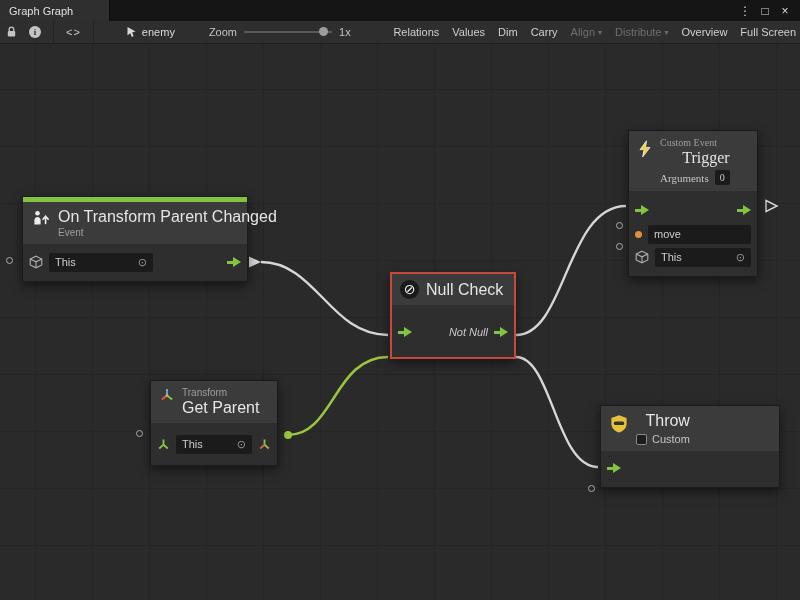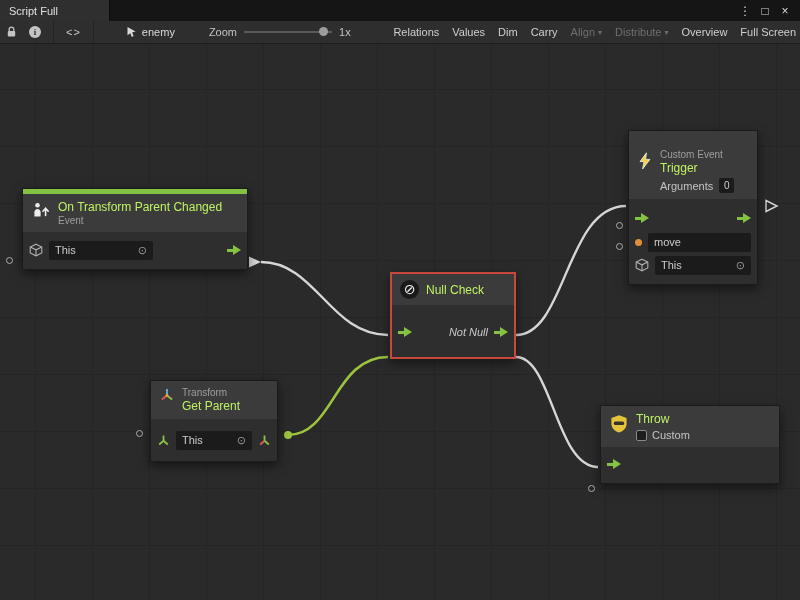--- a/index.html
+++ b/index.html
@@ -45,21 +45,21 @@
             background-size:57px 57px; background-position:-22px -12px; overflow:hidden; }
   .wires { position:absolute; inset:0; z-index:1; pointer-events:none; }
 
   
   .node { position:absolute; z-index:2; background:#2e2e2e; border:1px solid #1b1b1b;
           box-shadow:0 4px 10px rgba(0,0,0,.5); color:#dedede; }
   .node.selected { border:2px solid #c8483a; }
   .accent { height:5px; background:#84c342; }
   .nhead { background:#3b3b3b; display:flex; align-items:flex-start; gap:7px; padding:6px 8px; }
   .ncol { display:flex; flex-direction:column; gap:1px; min-width:0; }
-  .ntitle { font-size:12px; color:#bef264; white-space:nowrap; }
+  .ntitle { font-size:16px; color:#e5e5e5; white-space:nowrap;text-align:right; }
   .ncat, .nsub { font-size:10px; color:#9e9e9e; white-space:nowrap; }
   .nbody { background:#2e2e2e; }
   .prow { display:flex; align-items:center; gap:6px; padding:0 6px; height:22px; }
   .spacer { flex:1; }
   .plabel { font-size:11px; color:#c9c9c9; white-space:nowrap;font-style:italic; }
 
   .field { background:#1b1b1b; border-radius:2px; height:19px; display:inline-flex;
            align-items:center; padding:0 6px; color:#cccccc; font-size:11px; }
   .dd { justify-content:space-between; }
   .picker { color:#9a9a9a; font-size:11px; margin-left:6px; }
@@ -85,21 +85,21 @@
            border-radius:50%; background:transparent; }
   .nicon { flex:none; display:inline-flex; }
 </style>
 </head>
 <body>
 
 <div class="window">
 
   <div class="tabbar">
     <div class="tab">
-      <span>Script Full</span>
+      <span>Graph Graph</span>
     </div>
     <div class="titlebar-icons">
       <span class="tb-icon">⋮</span>
       <span class="tb-icon">□</span>
       <span class="tb-icon">×</span>
     </div>
   </div>
 
   <div class="toolbar">
     <span class="iconbtn">
@@ -155,21 +155,21 @@
     <svg class="wires" width="800" height="556" viewBox="0 0 800 556">
       <path d="M261 218 C 316 218, 330 291, 388 291" stroke="#d6d6d6" stroke-width="2.4" fill="none"></path>
       <polygon points="249,212.5 261,218 249,223.5" fill="#d6d6d6"></polygon>
       <path d="M288 391 C 334 391, 334 313, 388 313" stroke="#9cc43e" stroke-width="2.6" fill="none"></path>
       <circle cx="288" cy="391" r="4" fill="#9cc43e"></circle>
       <path d="M516 291 C 566 291, 566 162, 626 162" stroke="#d6d6d6" stroke-width="2.4" fill="none"></path>
       <path d="M516 313 C 552 313, 556 423, 598 423" stroke="#d6d6d6" stroke-width="2.4" fill="none"></path>
       <polygon points="766,156.5 777,162 766,167.5" fill="none" stroke="#d6d6d6" stroke-width="1.4"></polygon>
     </svg>
 
-    <div class="node" style="left:22px; top:144px; width:226px;">
+    <div class="node" style="left:22px; top:152px; width:226px;">
       <div class="accent"></div>
       <div class="nhead">
         <span class="nicon">
           <svg width="20" height="20" viewBox="0 0 20 20">
               <circle cx="6.5" cy="5.2" r="2.3" fill="#ececec"></circle>
               <path d="M3.4 16.5v-4.2c0-1.8 1.4-3.2 3.1-3.2s3.1 1.4 3.1 3.2v4.2z" fill="#ececec"></path>
               <path d="M14.6 15.5V8.2m0 0l-2.6 3m2.6-3l2.6 3" stroke="#ececec" stroke-width="1.6" fill="none" stroke-linecap="round"></path>
             </svg>
         </span>
         <div class="ncol">
@@ -243,21 +243,21 @@
         <div class="prow">
           <span class="farrow"></span>
           <span class="spacer"></span>
           <span class="plabel">Not Null</span>
           <span class="farrow"></span>
         </div>
       </div>
     </div>
 
     <div class="node" style="left:628px; top:86px; width:130px;">
-      <div class="nhead" style="display:block; padding:18px 8px 6px;">
+      <div class="nhead" style="display:block; padding:6px 8px 6px;font-family:Liberation Serif, serif;">
         <div style="display:flex; align-items:flex-start; gap:7px;">
           <span class="nicon" style="margin-top:3px;">
             <svg width="16" height="18" viewBox="0 0 16 18">
                 <polygon points="9.5,0.8 3,9.6 7,9.6 5.6,17 13,7.4 8.6,7.4" fill="#f2cf46" stroke="#fdfdfd" stroke-width="0.7"></polygon>
               </svg>
           </span>
           <div class="ncol">
             <div class="ncat">Custom Event</div>
             <div class="ntitle">Trigger</div>
             <div class="argrow">

